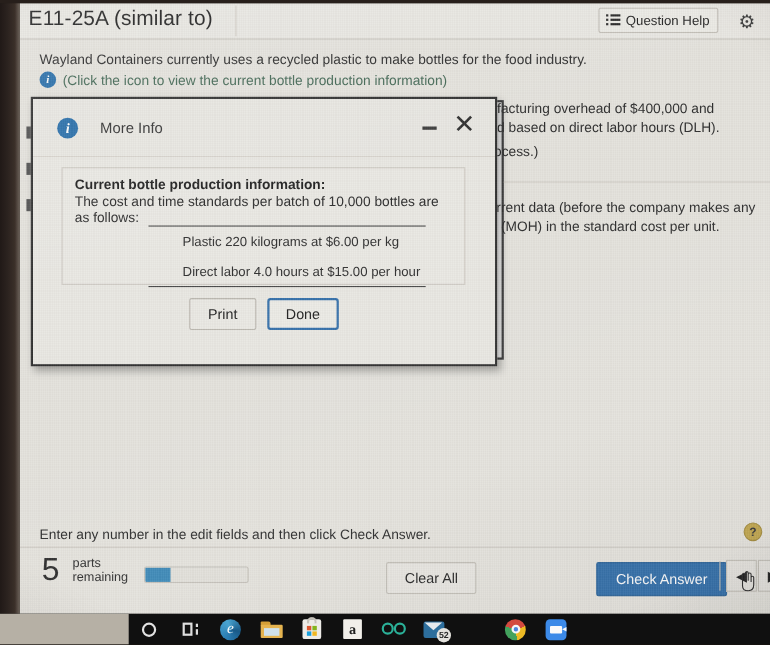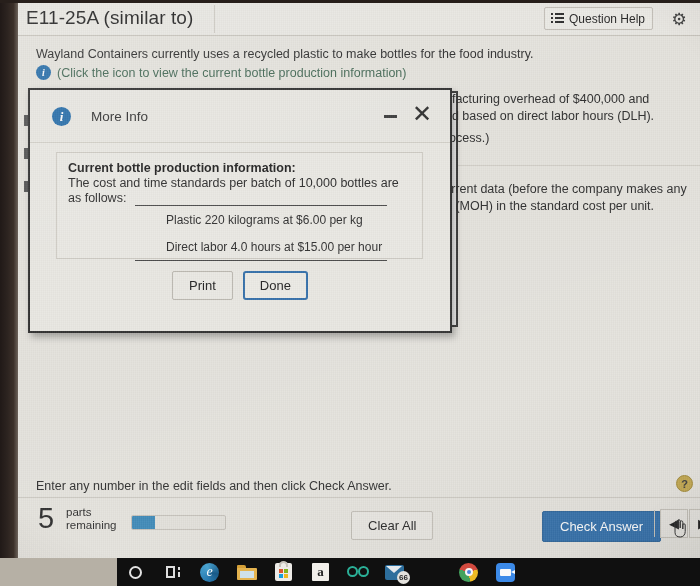--- a/index.html
+++ b/index.html
@@ -476,21 +476,21 @@
           <i class="o l"></i>
           <i class="o r"></i>
         </span>
     </div>
 
     <div class="tb-item">
       <span class="ic ic-mail">
           <i class="env"></i>
           <i class="flap"></i>
         </span>
-      <span class="tb-badge">66</span>
+      <span class="tb-badge">52</span>
     </div>
 
     <div class="tb-item">
       <span class="ic ic-dbx">
         <i style="left:0;top:0;border-bottom:5px solid #f2f2f2"></i>
         <i style="right:0;top:0;border-bottom:5px solid #f2f2f2"></i>
         <i style="left:0;top:6px;border-top:5px solid #f2f2f2"></i>
         <i style="right:0;top:6px;border-top:5px solid #f2f2f2"></i>
         <i style="left:4.5px;top:9px;border-bottom:5px solid #f2f2f2"></i>
       </span>

